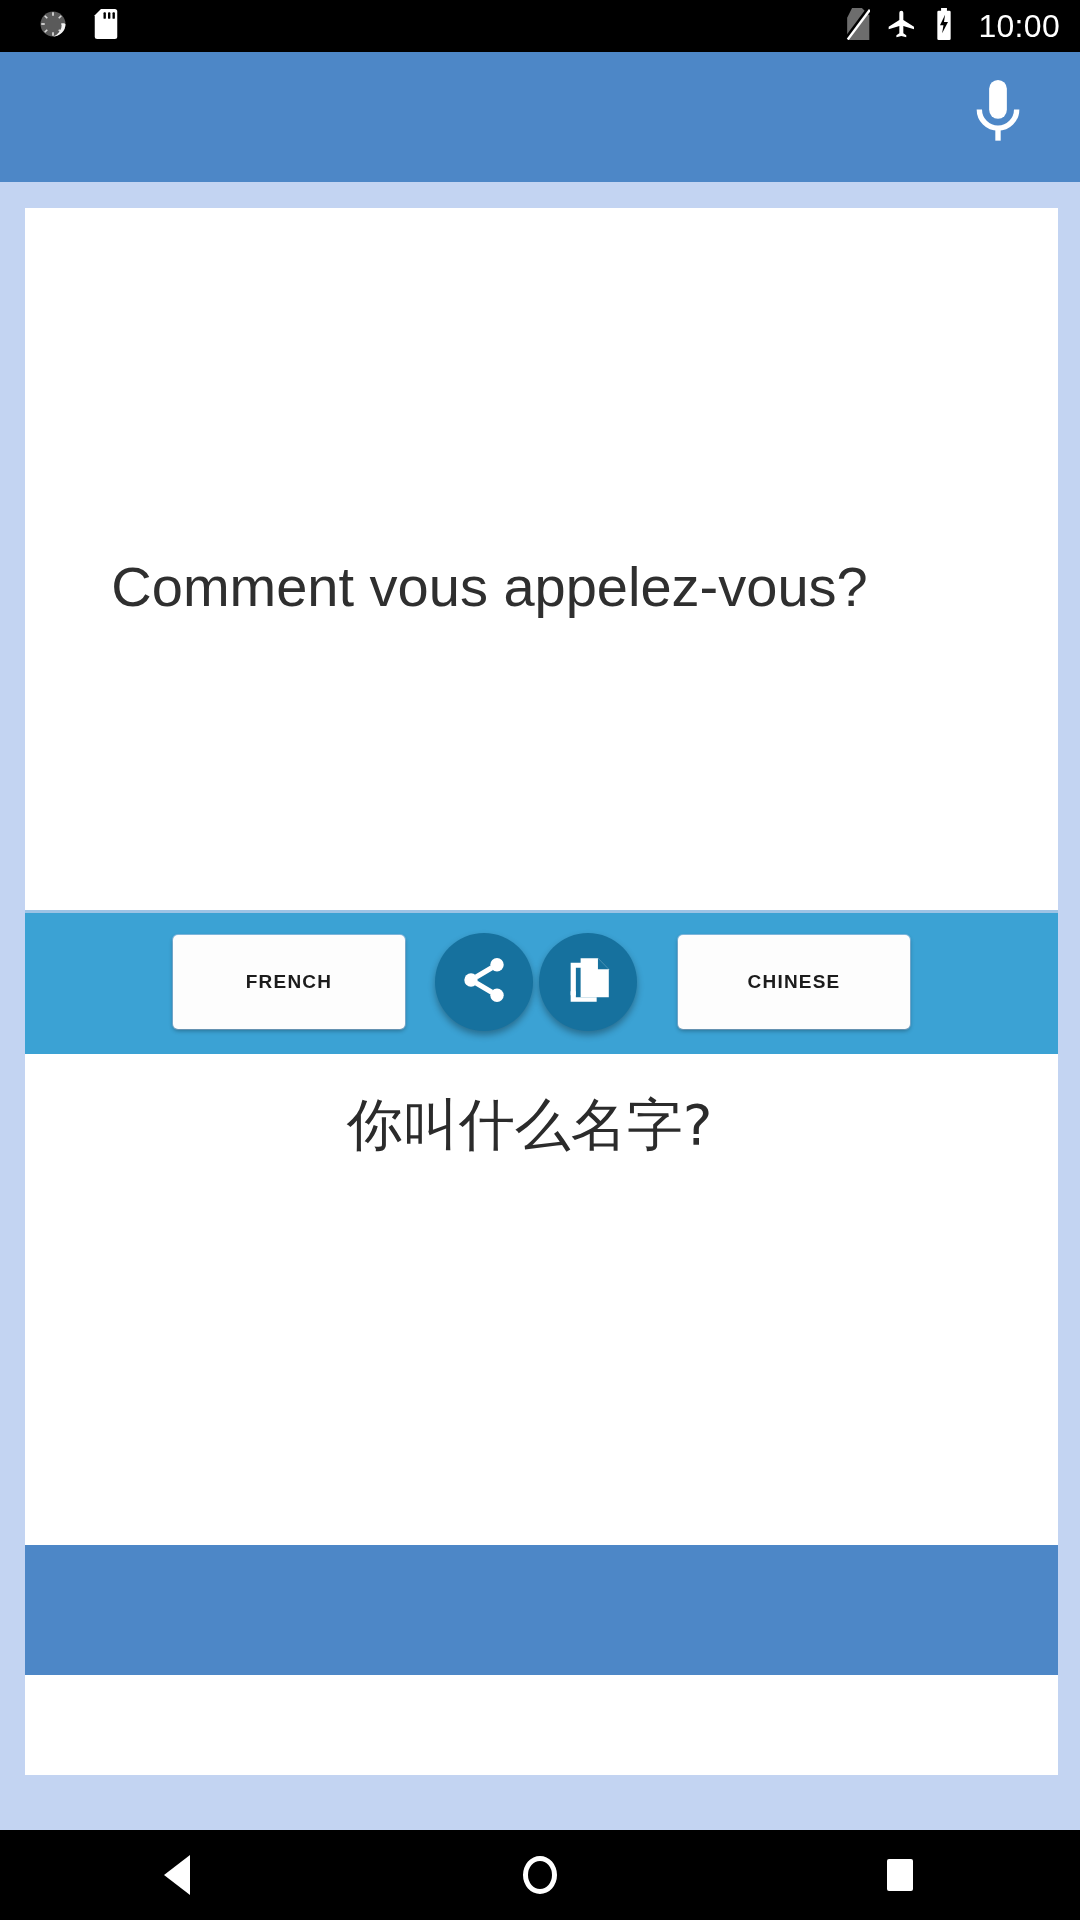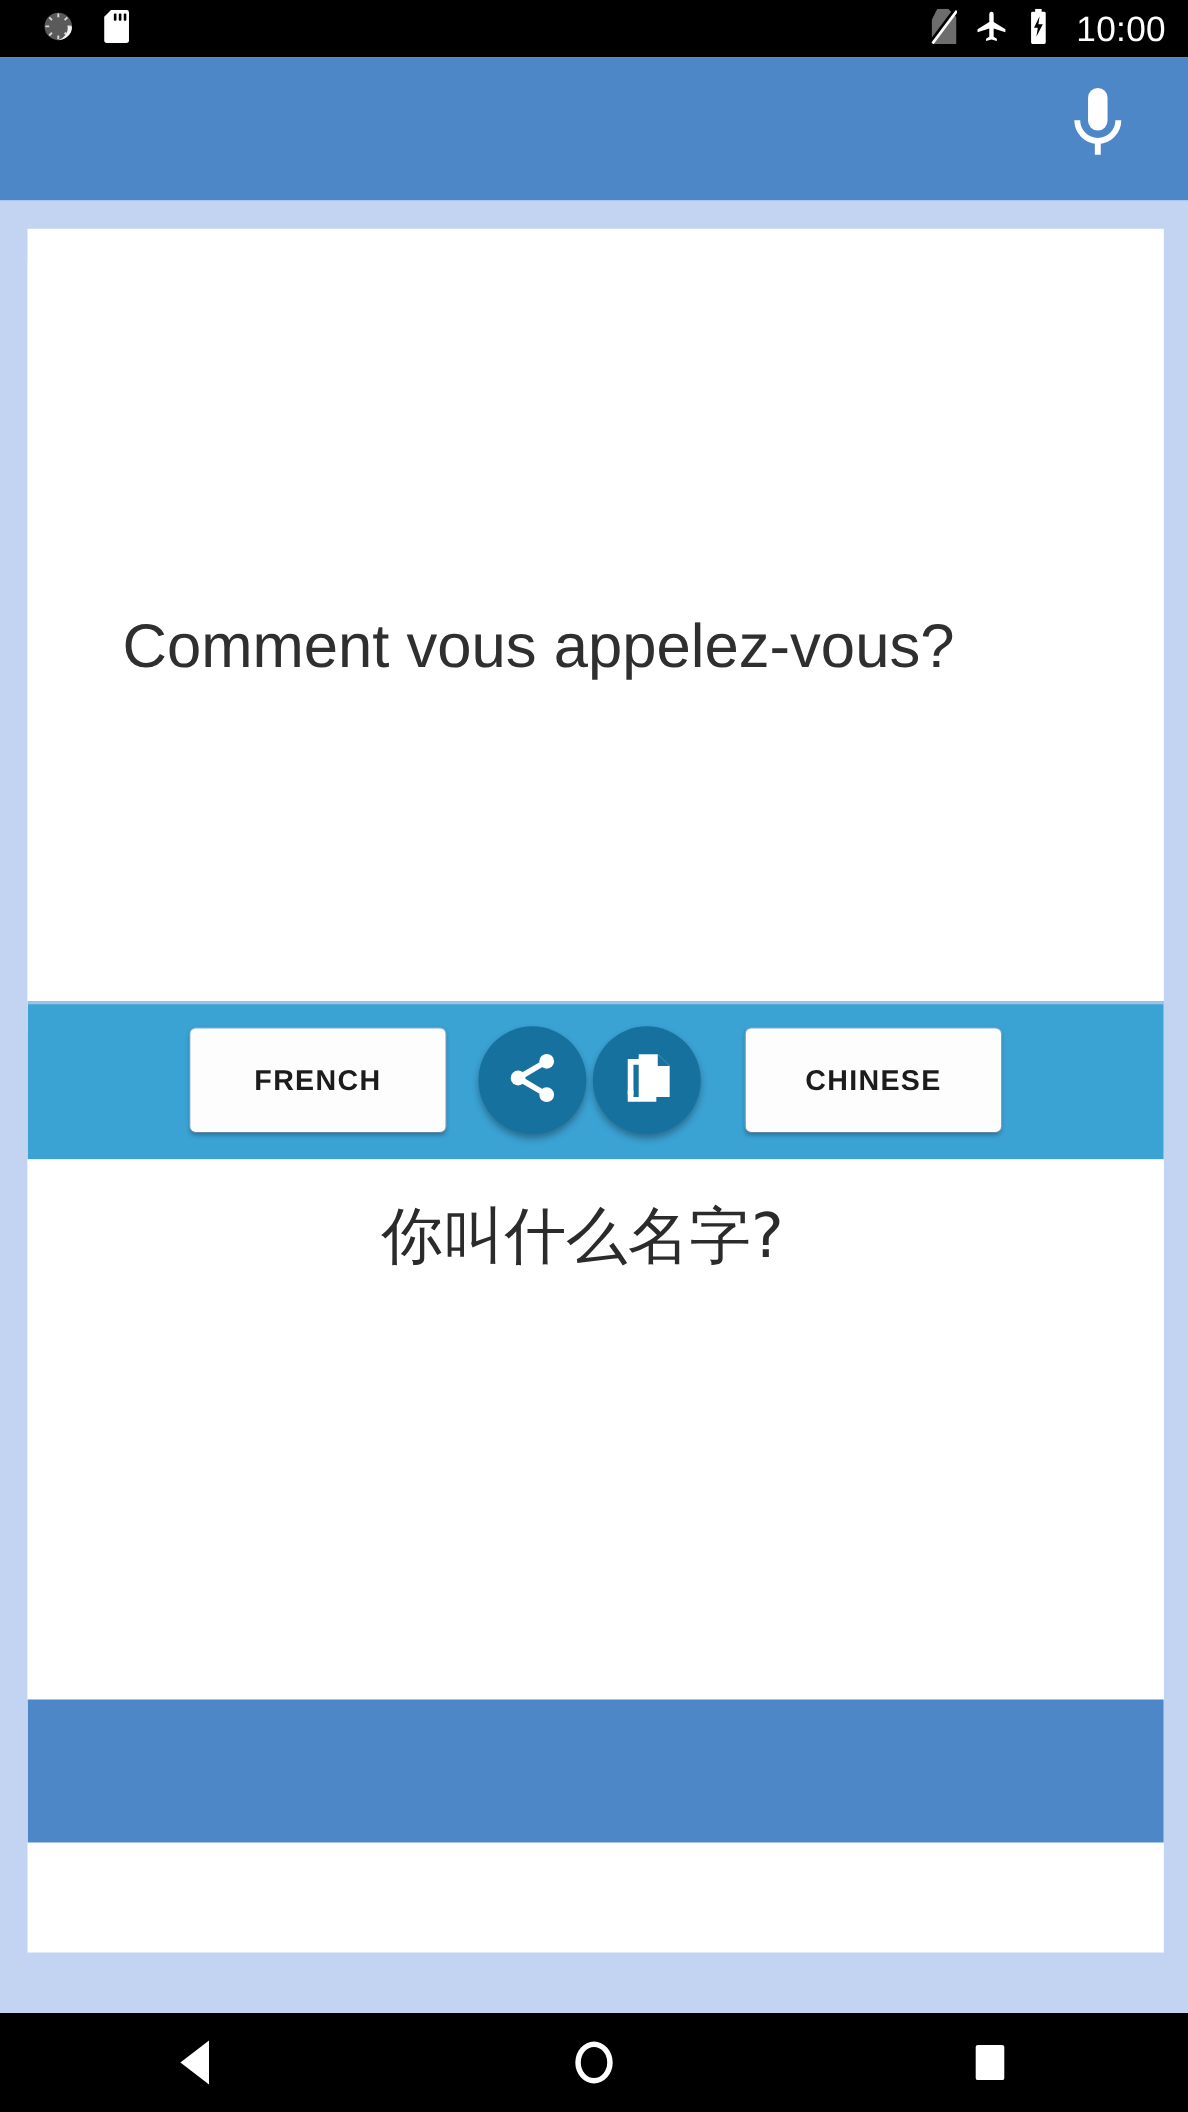--- a/index.html
+++ b/index.html
@@ -125,21 +125,21 @@
   }
 
   .lang-button {
     width: 232px;
     height: 94px;
     background: #fdfdfd;
     border: none;
     border-radius: 5px;
     box-shadow: 0 2px 4px rgba(0,0,0,0.30), 0 0 0 1px rgba(190,210,240,0.55);
     color: #1c1c1c;
-    font-size: 26px;
+    font-size: 19px;
     font-weight: bold;
     letter-spacing: 1.2px;
     font-family: "Liberation Sans", sans-serif;
     cursor: pointer;
     display: flex;
     align-items: center;
     justify-content: center;
     padding: 0;
   }
   #source-lang-button { margin-right: 30px; }

